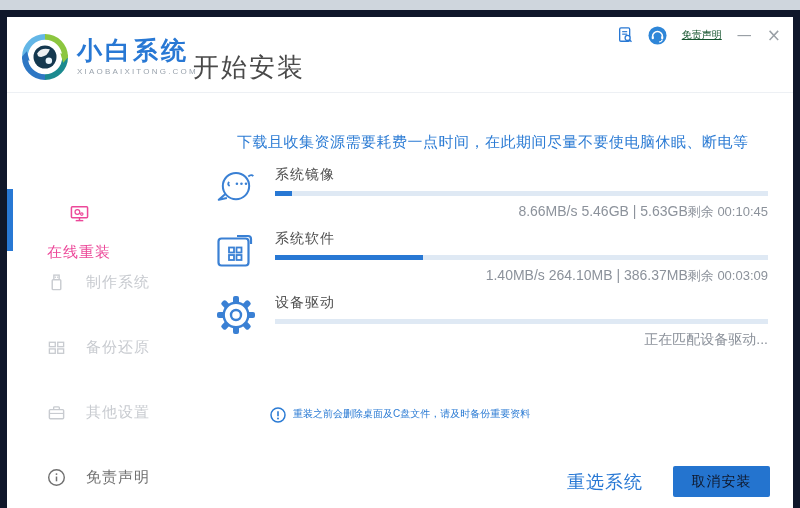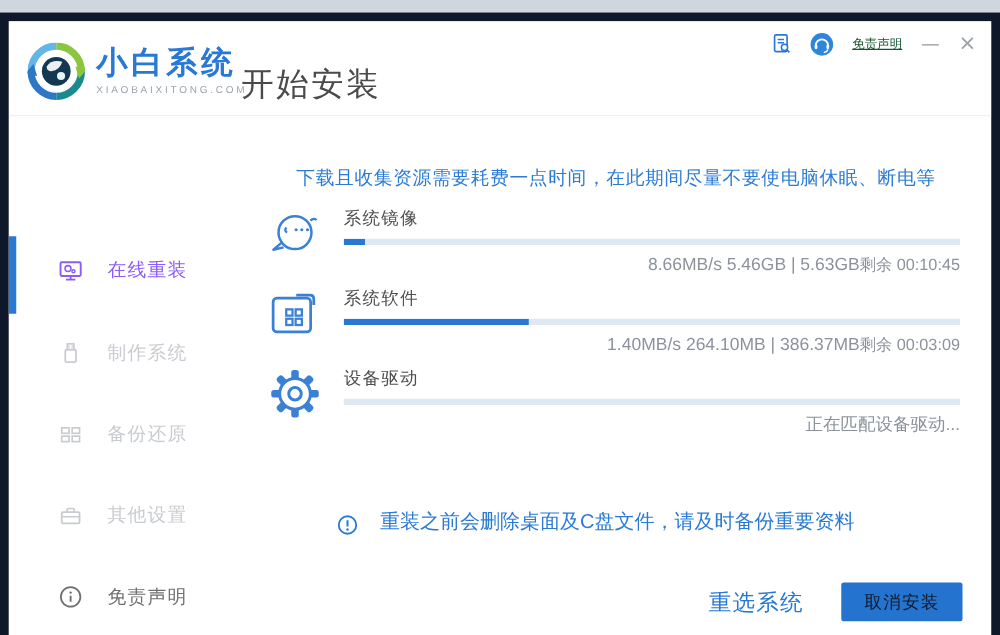--- a/index.html
+++ b/index.html
@@ -18,37 +18,37 @@
   .titlebar-controls{position:absolute;top:7px;right:12px;display:flex;align-items:center;gap:15px;height:22px;}
   .disclaimer-link{font-size:10px;color:#14532d;text-decoration:underline;cursor:pointer;}
   .win-btn{font-size:15px;color:#9aa0a6;cursor:pointer;line-height:1;font-family:"DejaVu Sans",sans-serif;}
   .win-btn.close{font-size:17px;}
   .tb-icon{display:flex;align-items:center;cursor:pointer;}
   
   .sidebar{position:absolute;left:0;top:77px;bottom:0;width:200px;background:#fff;}
   .active-indicator{position:absolute;left:0;top:95px;width:6px;height:62px;background:#2878d4;}
   .side-item{position:absolute;left:40px;display:flex;align-items:center;gap:20px;height:24px;cursor:pointer;color:#c8cbd0;}
   .side-item .side-label{font-size:15px;letter-spacing:1px;}
-  .side-item.active{color:#8b5cf6;}
+  .side-item.active{color:#ec4899;flex-direction:column;}
   .side-item.dark{color:#707070;}
   .si-0{top:110px;}.si-1{top:176px;}.si-2{top:241px;}.si-3{top:306px;}.si-4{top:371px;}
   
   .headline{position:absolute;left:230px;top:116px;width:545px;font-size:15px;color:#2b7bd4;letter-spacing:0.5px;}
   .task-row{position:absolute;left:208px;right:25px;height:58px;}
   .tr-0{top:146px;}.tr-1{top:210px;}.tr-2{top:274px;}
   .task-icon{position:absolute;left:0;top:3px;width:42px;height:42px;display:flex;align-items:center;justify-content:center;}
   .task-body{margin-left:60px;}
   .task-title{font-size:14px;color:#4f4f4f;letter-spacing:1px;padding-top:3px;}
   .progress-track{margin-top:7px;height:5px;background:#dfe9f4;position:relative;overflow:hidden;}
   .progress-fill{position:absolute;left:0;top:0;bottom:0;width:0;background:#2878d4;}
   .task-stats-line{margin-top:7px;display:flex;justify-content:flex-end;align-items:baseline;}
   .task-stats{font-size:14px;color:#8c929b;}
   .task-remaining{font-size:13px;color:#8c929b;}
   
-  .notice{position:absolute;left:263px;top:390px;display:flex;align-items:flex-end;gap:18px;color:#2b7bd4;font-size:16px;}
+  .notice{position:absolute;left:263px;top:390px;display:flex;align-items:flex-start;gap:7px;color:#2b7bd4;font-size:10px;}
   
   .footer{position:absolute;right:23px;bottom:14px;display:flex;align-items:center;gap:30px;}
   .reselect-link{font-size:18px;color:#2878d4;cursor:pointer;letter-spacing:1px;}
   .cancel-btn{width:97px;height:31px;background:#2474cf;color:#0f172a;font-size:14px;letter-spacing:1px;
     display:flex;align-items:center;justify-content:center;border:none;cursor:pointer;border-radius:2px;
     font-family:"Liberation Sans","DejaVu Sans",sans-serif;}
   svg{display:block;}
 </style>
 </head>
 <body>

